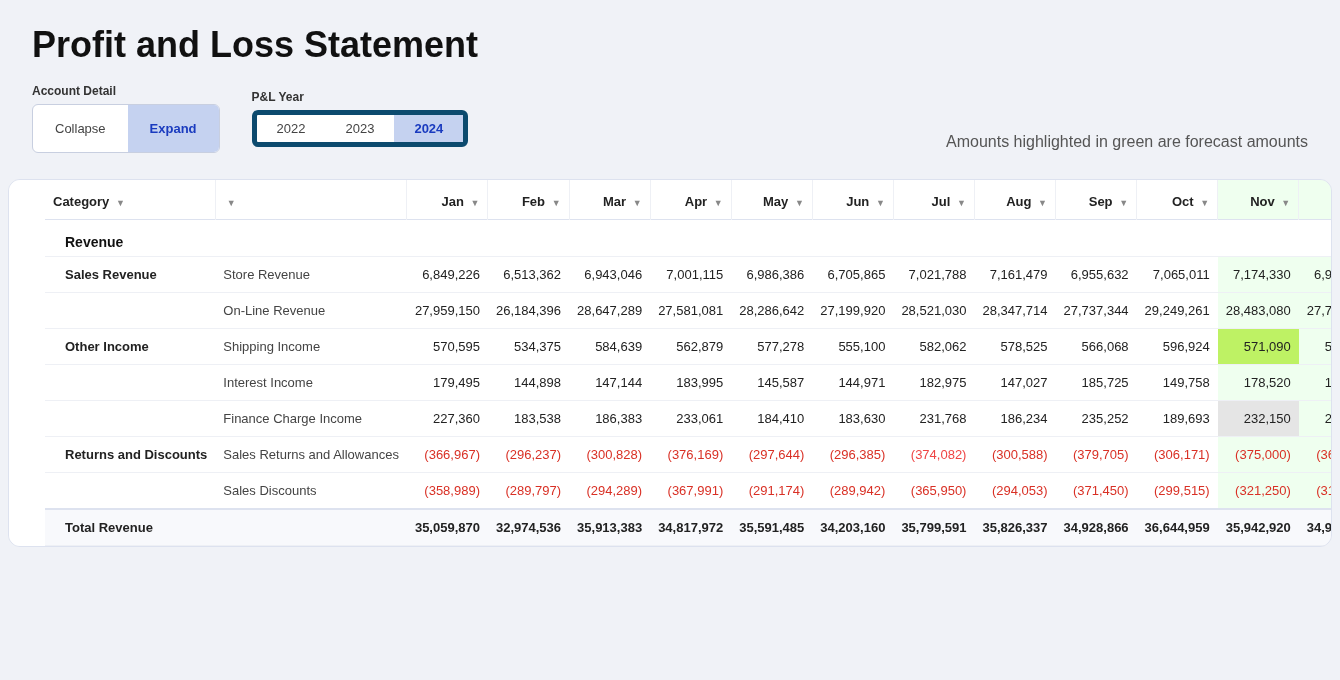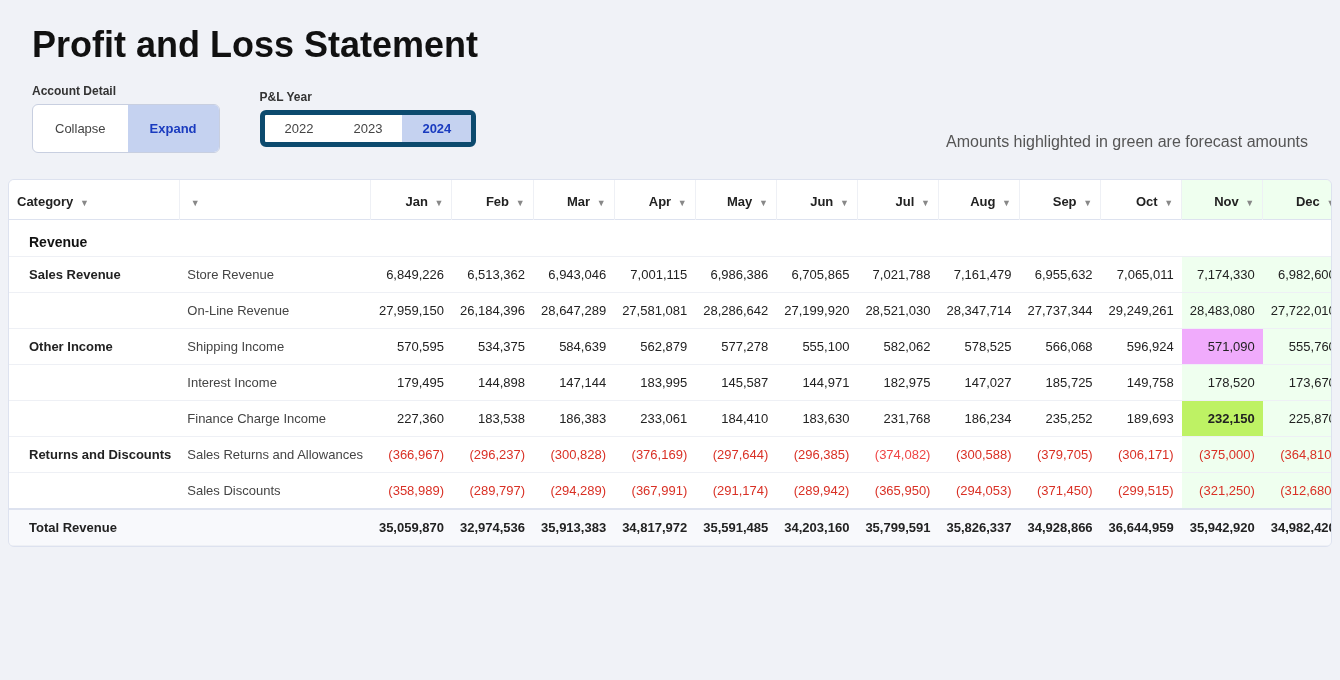--- a/index.html
+++ b/index.html
@@ -13,21 +13,21 @@
     .page-title {
       font-size: 36px;
       font-weight: 700;
       color: #111;
       margin-bottom: 18px;
     }
 
     .controls-row {
       display: flex;
       align-items: center;
-      gap: 40px;
+      gap: 32px;
     }
 
     .control-group {
       display: flex;
       flex-direction: column;
       gap: 6px;
     }
 
     .control-label {
       font-size: 12px;
@@ -85,23 +85,24 @@
       margin-left: auto;
       font-size: 16px;
       color: #555;
       align-self: flex-end;
       padding-bottom: 2px;
     }
 
     .table-section {
       background: #fff;
       margin: 8px 8px 0 8px;
-      border-radius: 6px;
+      border-radius: 12px;
       border: 1px solid #dde2ef;
       overflow-x: auto;
+      padding-left: 36px;
     }
 
     table {
       width: 100%;
       border-collapse: collapse;
       min-width: 1200px;
     }
 
     thead tr {
       background: #fff;
@@ -311,21 +312,21 @@
           <td>570,595</td>
           <td>534,375</td>
           <td>584,639</td>
           <td>562,879</td>
           <td>577,278</td>
           <td>555,100</td>
           <td>582,062</td>
           <td>578,525</td>
           <td>566,068</td>
           <td>596,924</td>
-          <td style="background: #f0abfc;">571,090</td>
+          <td style="background: #bef264;">571,090</td>
           <td style="background: rgb(239, 255, 239);">555,760</td>
         </tr>
         <tr>
           <td></td>
           <td>Interest Income</td>
           <td>179,495</td>
           <td>144,898</td>
           <td>147,144</td>
           <td>183,995</td>
           <td>145,587</td>
@@ -343,21 +344,21 @@
           <td>227,360</td>
           <td>183,538</td>
           <td>186,383</td>
           <td>233,061</td>
           <td>184,410</td>
           <td>183,630</td>
           <td>231,768</td>
           <td>186,234</td>
           <td>235,252</td>
           <td>189,693</td>
-          <td style="background: #bef264; font-weight: bold;">232,150</td>
+          <td style="background: #e5e5e5;">232,150</td>
           <td style="background: rgb(239, 255, 239);">225,870</td>
         </tr>
         <tr>
           <td>Returns and Discounts</td>
           <td>Sales Returns and Allowances</td>
           <td style="color: rgb(217, 48, 37);">(366,967)</td>
           <td style="color: rgb(217, 48, 37);">(296,237)</td>
           <td style="color: rgb(217, 48, 37);">(300,828)</td>
           <td style="color: rgb(217, 48, 37);">(376,169)</td>
           <td style="color: rgb(217, 48, 37);">(297,644)</td>

